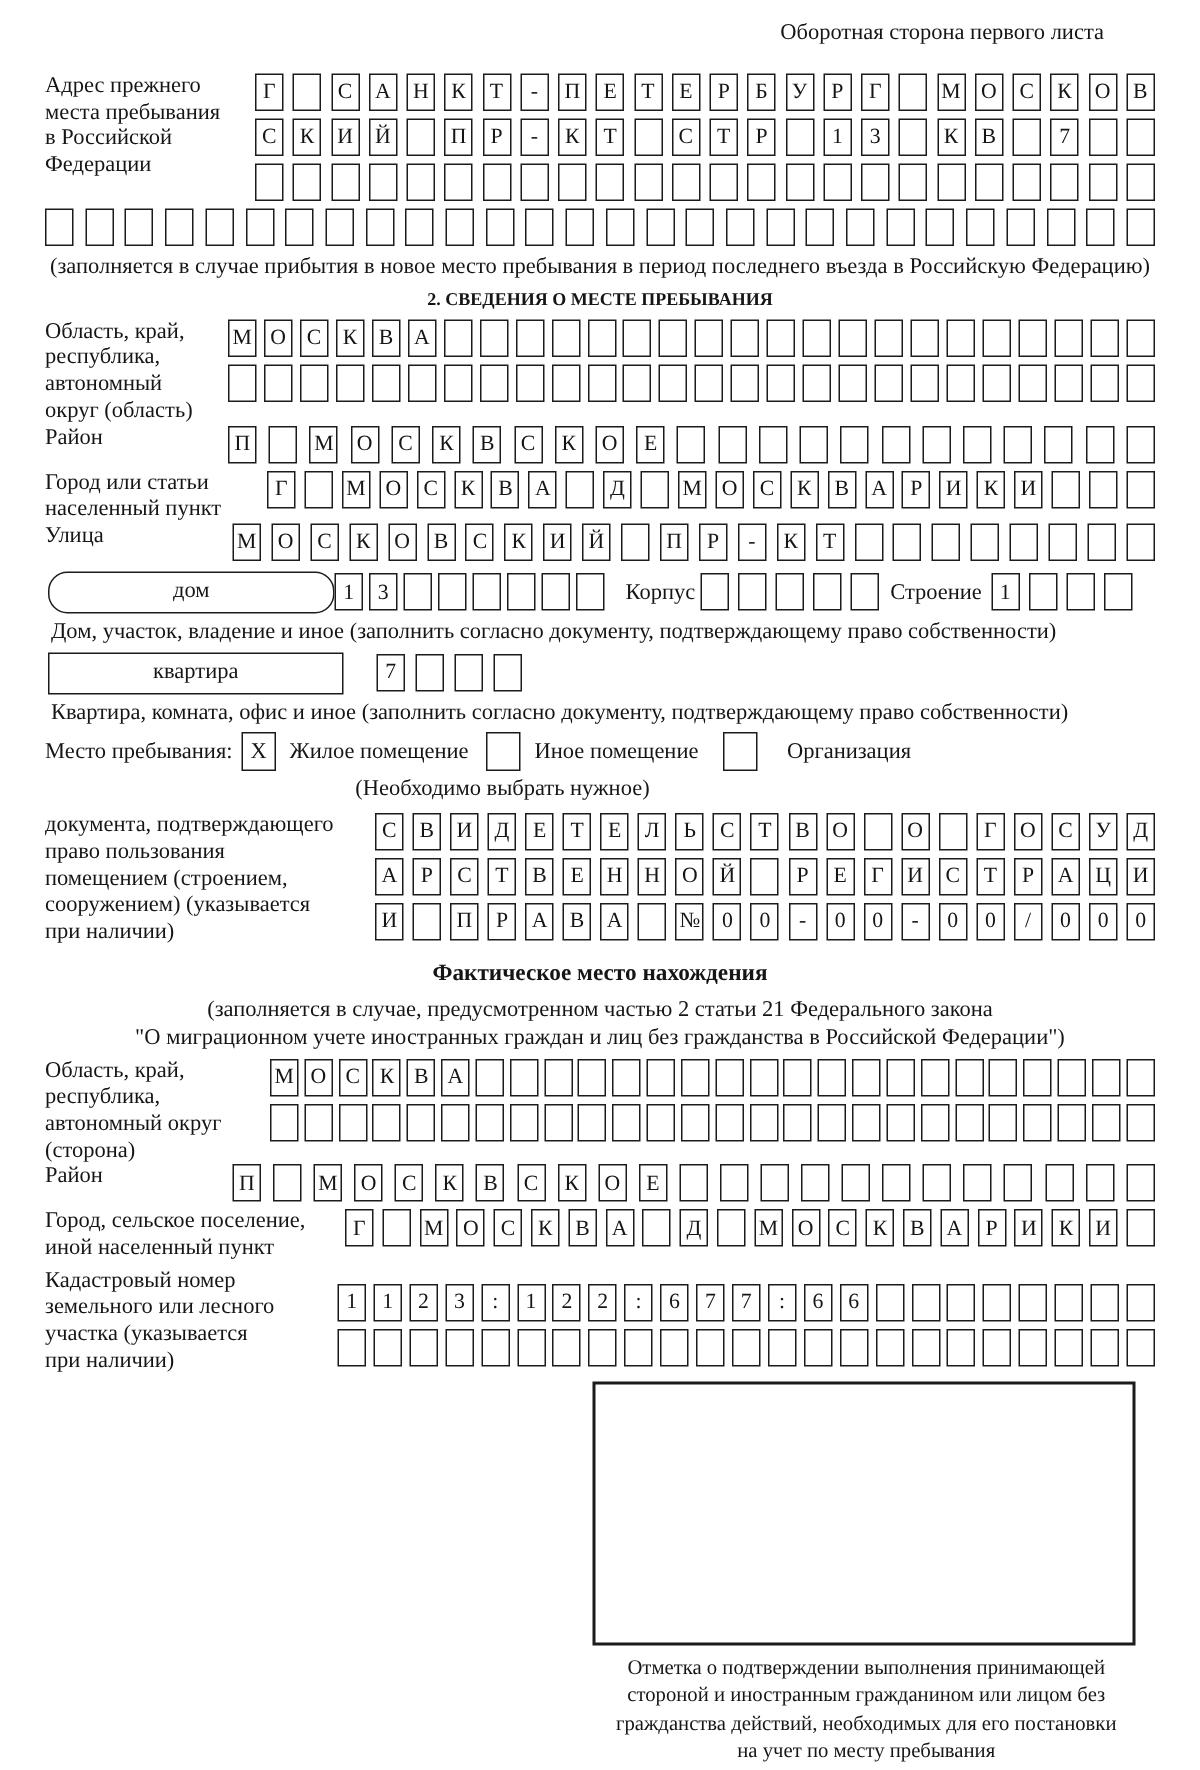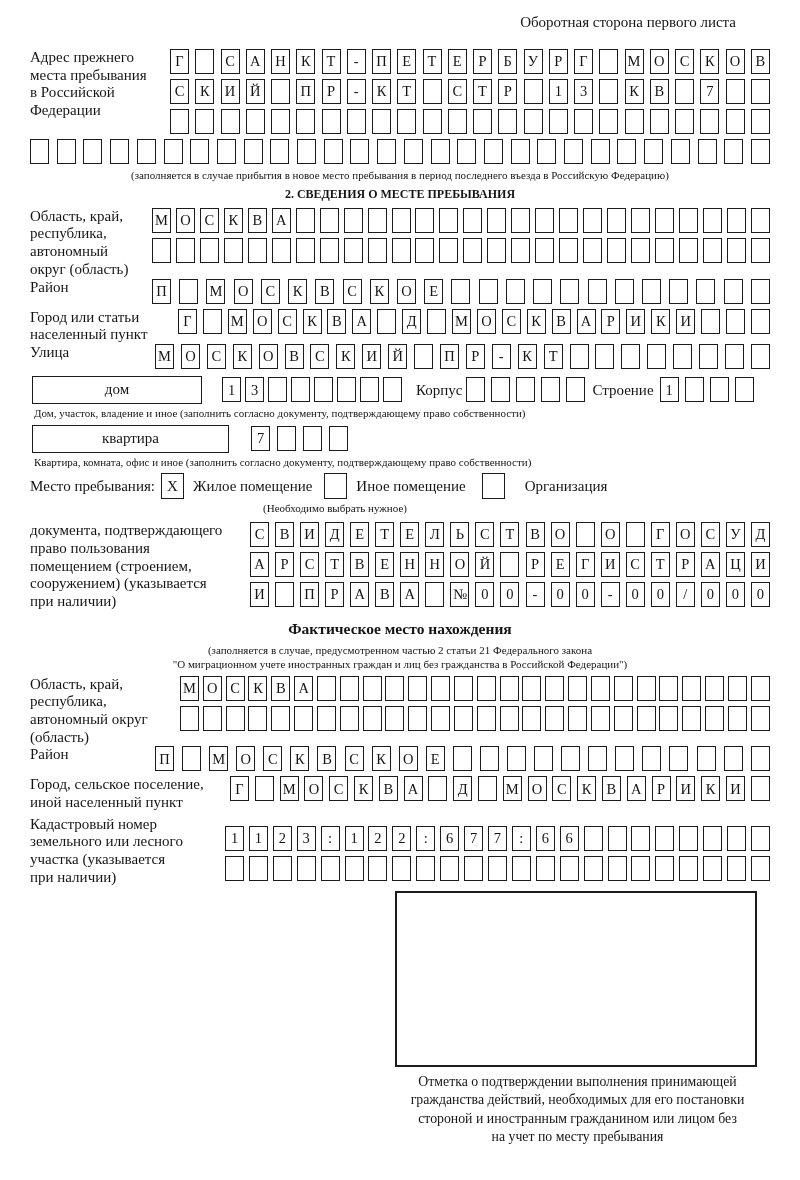--- a/index.html
+++ b/index.html
@@ -13,21 +13,21 @@
   .label{font-size:15px;line-height:1.18;}
   .label div{white-space:nowrap;}
 
   .boxes{display:flex;justify-content:space-between;flex:1;margin-bottom:5px;}
   .boxes-fixed{display:flex;}
   .char-box{box-sizing:border-box;width:19px;height:25px;border:1.6px solid #1b1b1b;
             display:inline-flex;align-items:center;justify-content:center;
             font-size:14.5px;line-height:1;background:#fff;flex:none;}
   .rows-col{flex:1;display:flex;flex-direction:column;}
 
-  .caption{font-size:11px;line-height:1.25;}
+  .caption{font-size:15px;line-height:1.25;}
   .caption-center{text-align:center;}
   .sec-title{text-align:center;font-weight:bold;font-size:12px;margin:4px 0 6px 0;}
   .sub-title{text-align:center;font-weight:bold;font-size:15.5px;margin:8px 0 6px 0;}
 
   .wide-box{box-sizing:border-box;height:28px;border:1.6px solid #1b1b1b;
             display:flex;align-items:center;justify-content:center;font-size:15px;flex:none;}
 
   .inline-lbl{font-size:15px;line-height:1.2;white-space:nowrap;}
   .check-box{box-sizing:border-box;width:23px;height:26px;border:1.6px solid #1b1b1b;
              display:inline-flex;align-items:center;justify-content:center;
@@ -322,21 +322,21 @@
         <span class="char-box"></span>
         <span class="char-box"></span>
         <span class="char-box"></span>
         <span class="char-box"></span>
         <span class="char-box"></span>
         <span class="char-box"></span>
       </div>
   </div>
 
   <div class="frow" style="align-items:center;margin:2px 0 3px 2px;">
-    <div class="wide-box" style="width:170px;margin-right:20px;">дом</div>
+    <div class="wide-box" style="width:191px;margin-right:0;border-radius:13px;">дом</div>
     <div class="boxes-fixed" style="gap:4px;margin-right:14px;">
         <span class="char-box">1</span>
         <span class="char-box">3</span>
         <span class="char-box"></span>
         <span class="char-box"></span>
         <span class="char-box"></span>
         <span class="char-box"></span>
         <span class="char-box"></span>
         <span class="char-box"></span>
       </div>
@@ -463,21 +463,21 @@
 
   <div class="sub-title">Фактическое место нахождения</div>
   <div class="caption caption-center">(заполняется в случае, предусмотренном частью 2 статьи 21 Федерального закона</div>
   <div class="caption caption-center mb4">"О миграционном учете иностранных граждан и лиц без гражданства в Российской Федерации")</div>
 
   <div class="frow">
     <div class="label" style="width:150px;">
       <div>Область, край,</div>
       <div>республика,</div>
       <div>автономный округ</div>
-      <div>(область)</div>
+      <div>(сторона)</div>
     </div>
     <div class="rows-col">
       <div class="boxes">
           <span class="char-box">М</span>
           <span class="char-box">О</span>
           <span class="char-box">С</span>
           <span class="char-box">К</span>
           <span class="char-box">В</span>
           <span class="char-box">А</span>
           <span class="char-box"></span>
@@ -649,18 +649,18 @@
           <span class="char-box"></span>
           <span class="char-box"></span>
           <span class="char-box"></span>
         </div>
     </div>
   </div>
 
   <div class="confirm-box"></div>
   <div class="confirm-caption">
     <div>Отметка о подтверждении выполнения принимающей</div>
+    <div>стороной и иностранным гражданином или лицом без</div>
     <div>гражданства действий, необходимых для его постановки</div>
-    <div>стороной и иностранным гражданином или лицом без</div>
     <div>на учет по месту пребывания</div>
   </div>
 
 </div>
 
 </body></html>

